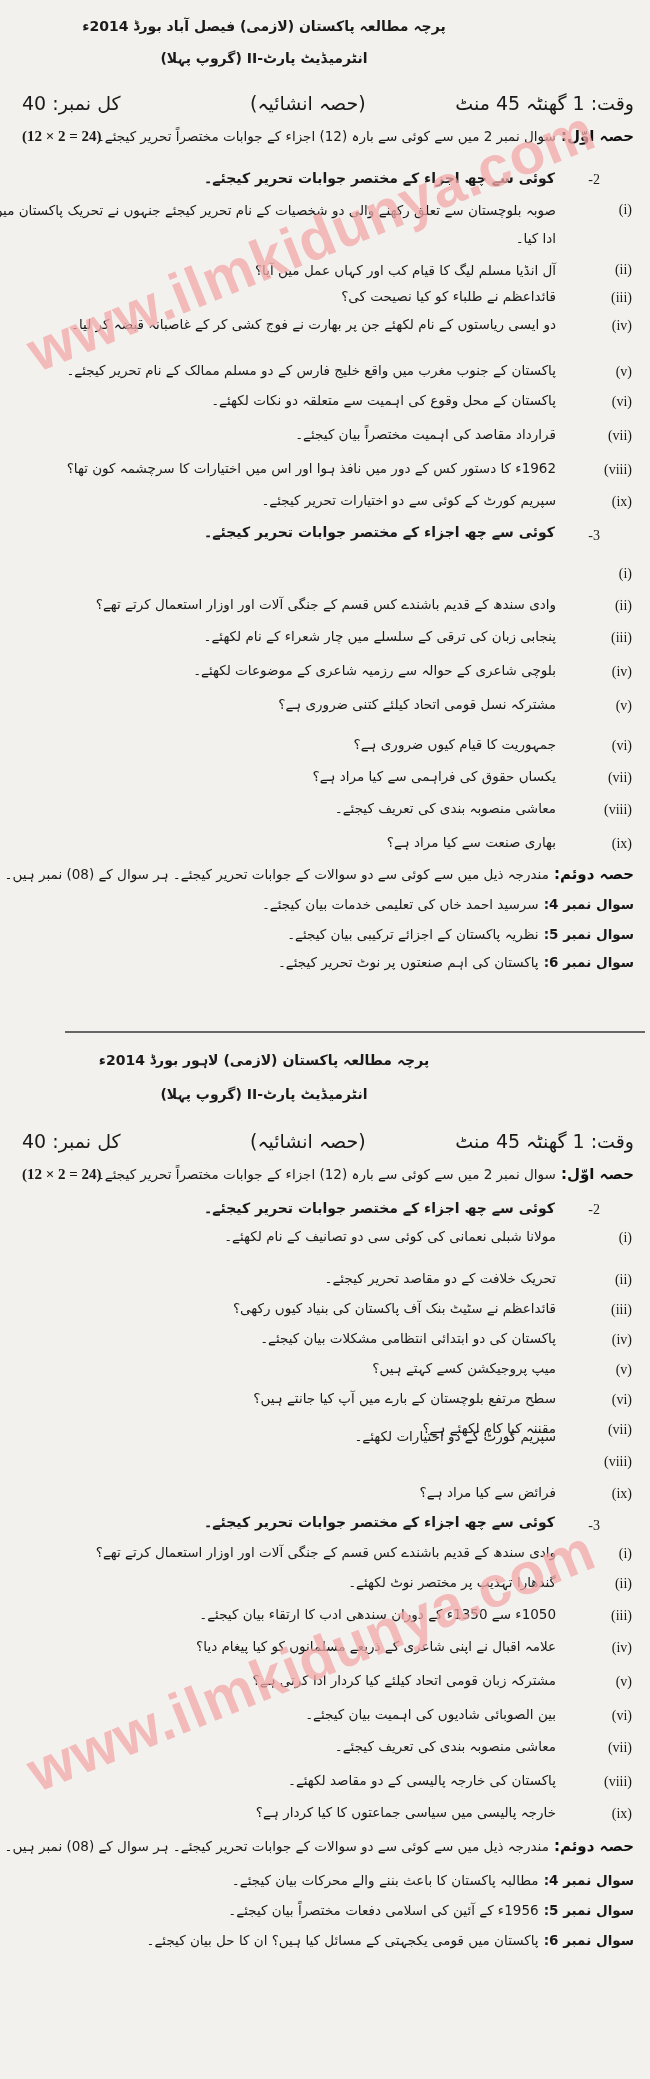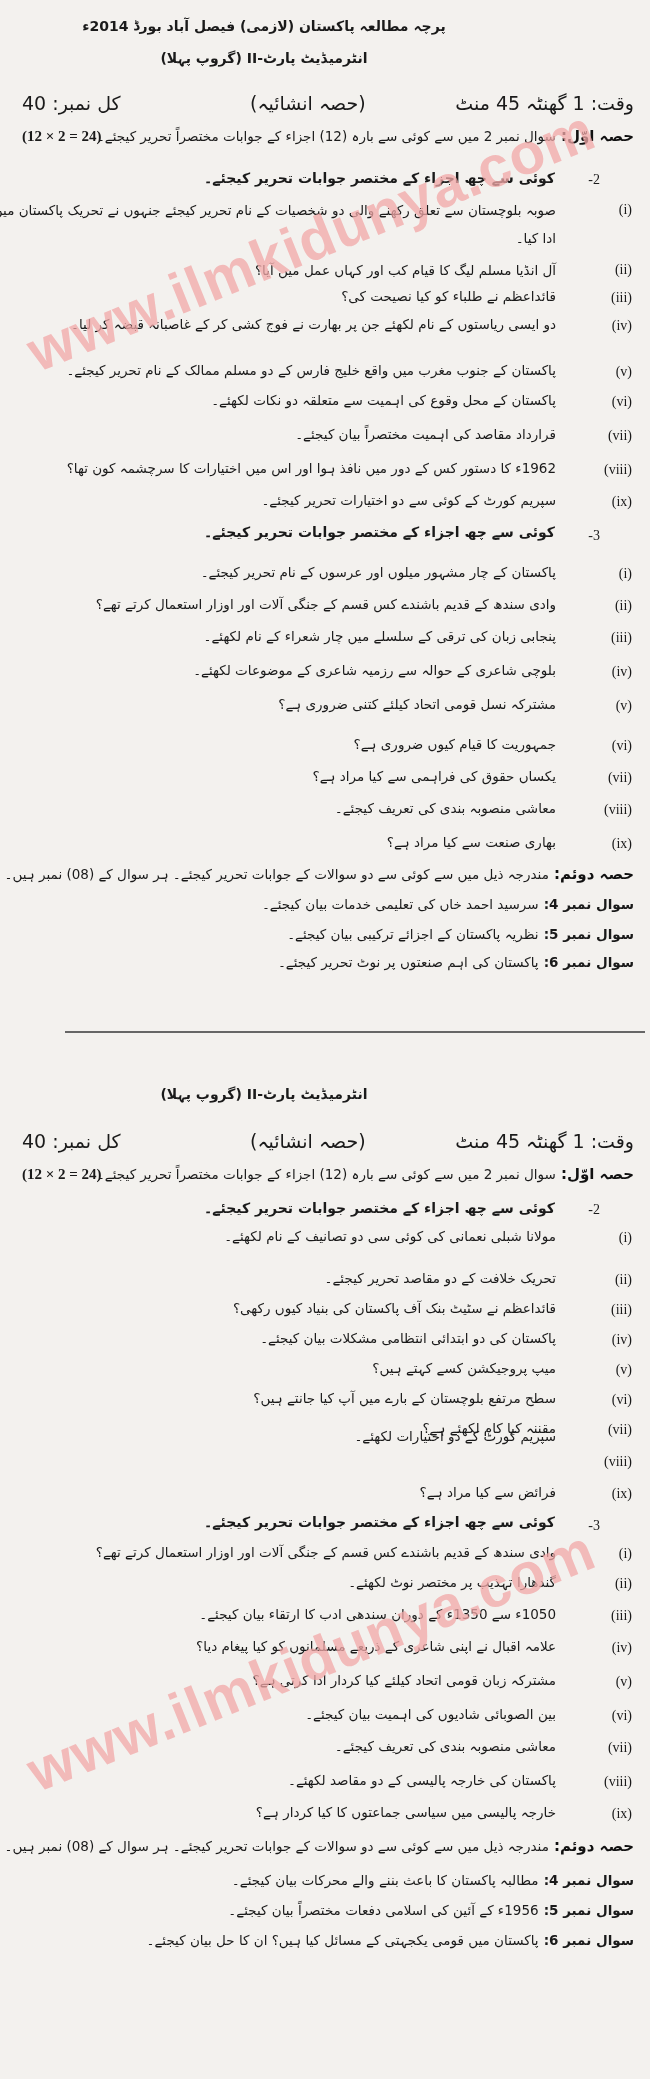--- a/index.html
+++ b/index.html
@@ -76,21 +76,20 @@
   <div class="abs qnum" style="top:462px; right:18px; text-align:right;">(viii)</div>
   <div class="abs qtext" style="top:460px; right:94px;">1962ء کا دستور کس کے دور میں نافذ ہوا اور اس میں اختیارات کا سرچشمہ کون تھا؟</div>
 
   <div class="abs qnum" style="top:494px; right:18px; text-align:right;">(ix)</div>
   <div class="abs qtext" style="top:492px; right:94px;">سپریم کورٹ کے کوئی سے دو اختیارات تحریر کیجئے۔</div>
 
   <div class="abs qnum" style="top:528px; right:50px; text-align:right;">-3</div>
   <div class="abs qhead" style="top:524px; right:95px;">کوئی سے چھ اجزاء کے مختصر جوابات تحریر کیجئے۔</div>
 
   <div class="abs qnum" style="top:566px; right:18px; text-align:right;">(i)</div>
-  <div class="abs qtext" style="top:564px; right:94px;">پاکستان کے چار مشہور میلوں اور عرسوں کے نام تحریر کیجئے۔</div>
 
   <div class="abs qnum" style="top:598px; right:18px; text-align:right;">(ii)</div>
   <div class="abs qtext" style="top:596px; right:94px;">وادی سندھ کے قدیم باشندے کس قسم کے جنگی آلات اور اوزار استعمال کرتے تھے؟</div>
 
   <div class="abs qnum" style="top:630px; right:18px; text-align:right;">(iii)</div>
   <div class="abs qtext" style="top:628px; right:94px;">پنجابی زبان کی ترقی کے سلسلے میں چار شعراء کے نام لکھئے۔</div>
 
   <div class="abs qnum" style="top:664px; right:18px; text-align:right;">(iv)</div>
   <div class="abs qtext" style="top:662px; right:94px;">بلوچی شاعری کے حوالہ سے رزمیہ شاعری کے موضوعات لکھئے۔</div>
 
@@ -125,20 +124,21 @@
     <span class="sec-text" style="font-weight:bold;">سوال نمبر 6:</span>
     <span class="sec-text">پاکستان کی اہم صنعتوں پر نوٹ تحریر کیجئے۔</span>
   </div>
 
   <div class="watermark" style="left:30px; top:320px;">www.ilmkidunya.com</div>
 </div>
 
 <div class="divider"></div>
 
 <div class="paper paper2">
+  <div class="abs title rtl" style="top:12px;">پرچہ مطالعہ پاکستان (لازمی) لاہور بورڈ 2014ء</div>
   <div class="abs title rtl" style="top:46px;">انٹرمیڈیٹ پارٹ-II (گروپ پہلا)</div>
 
   <div class="abs hdr-big rtl" style="top:90px; right:16px;">وقت: 1 گھنٹہ 45 منٹ</div>
   <div class="abs hdr-big rtl" style="top:90px; left:250px;">(حصہ انشائیہ)</div>
   <div class="abs hdr-big rtl" style="top:90px; left:22px;">کل نمبر: 40</div>
 
   <div class="abs rtl" style="top:124px; right:16px; width:440px; text-align:right;">
     <span class="sec-head">حصہ اوّل:</span>
     <span class="sec-text">سوال نمبر 2 میں سے کوئی سے بارہ (12) اجزاء کے جوابات مختصراً تحریر کیجئے۔</span>
   </div>

